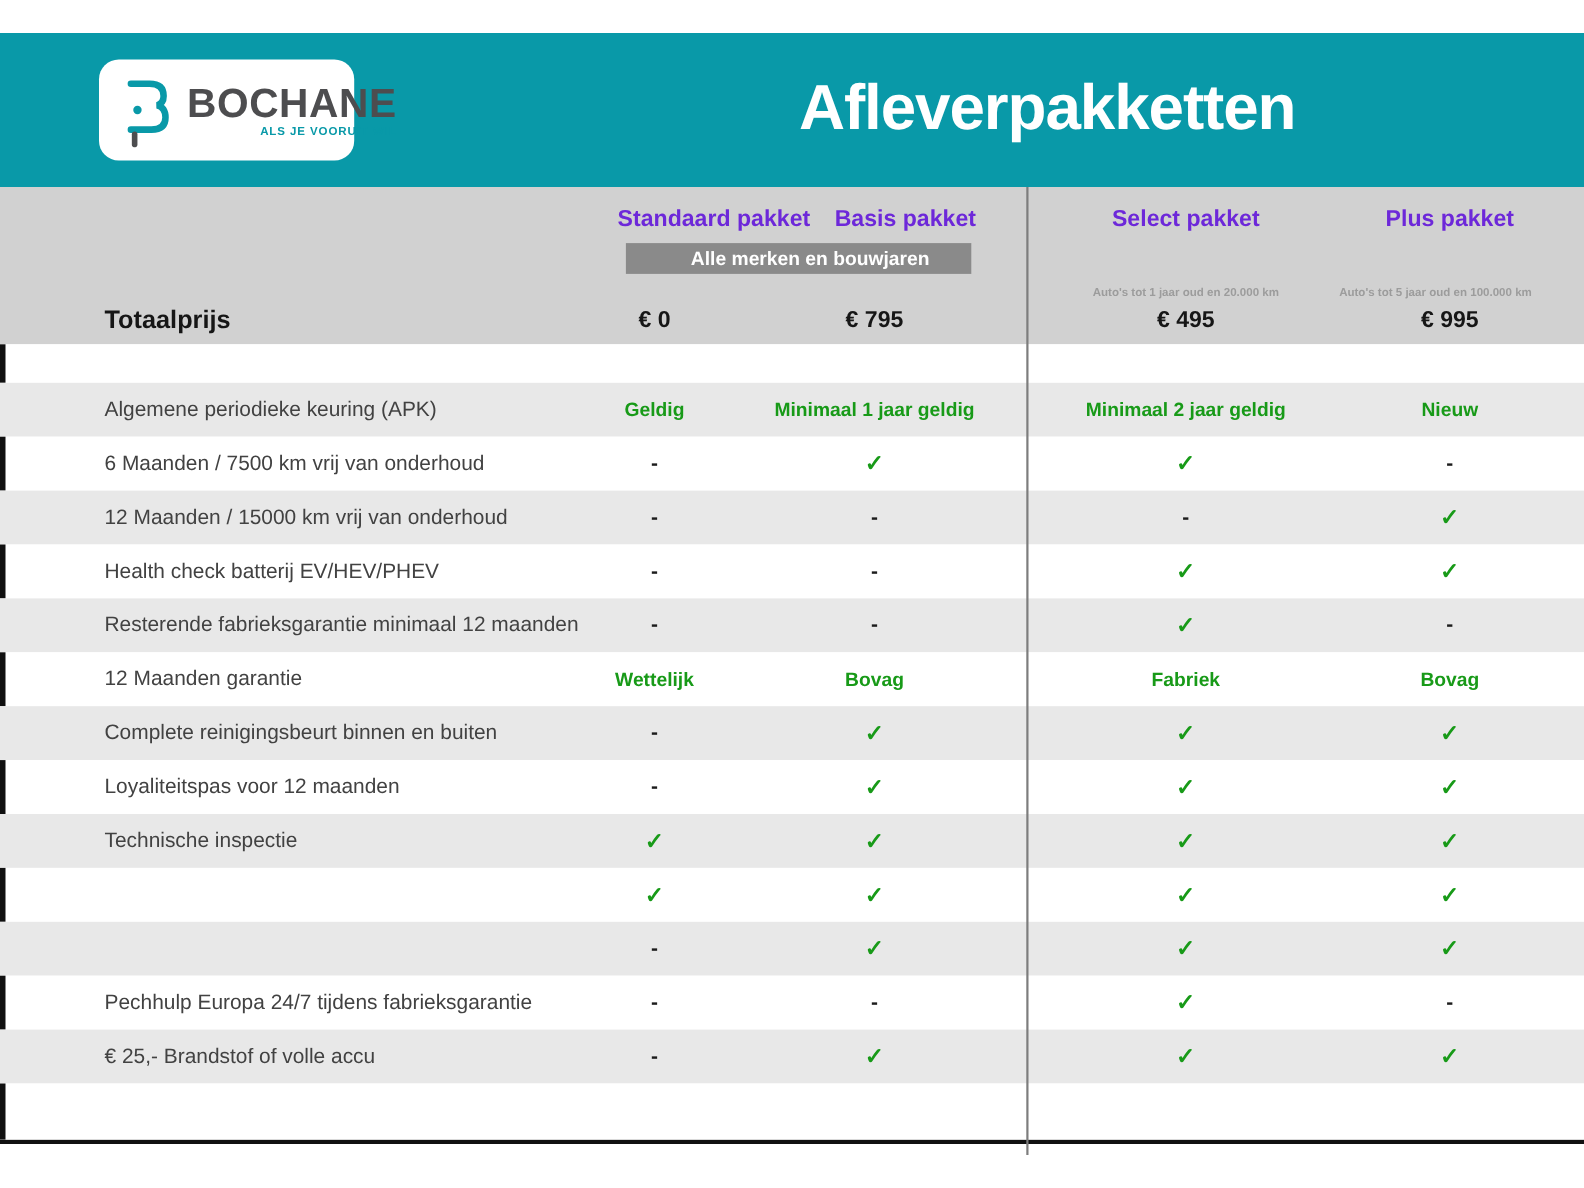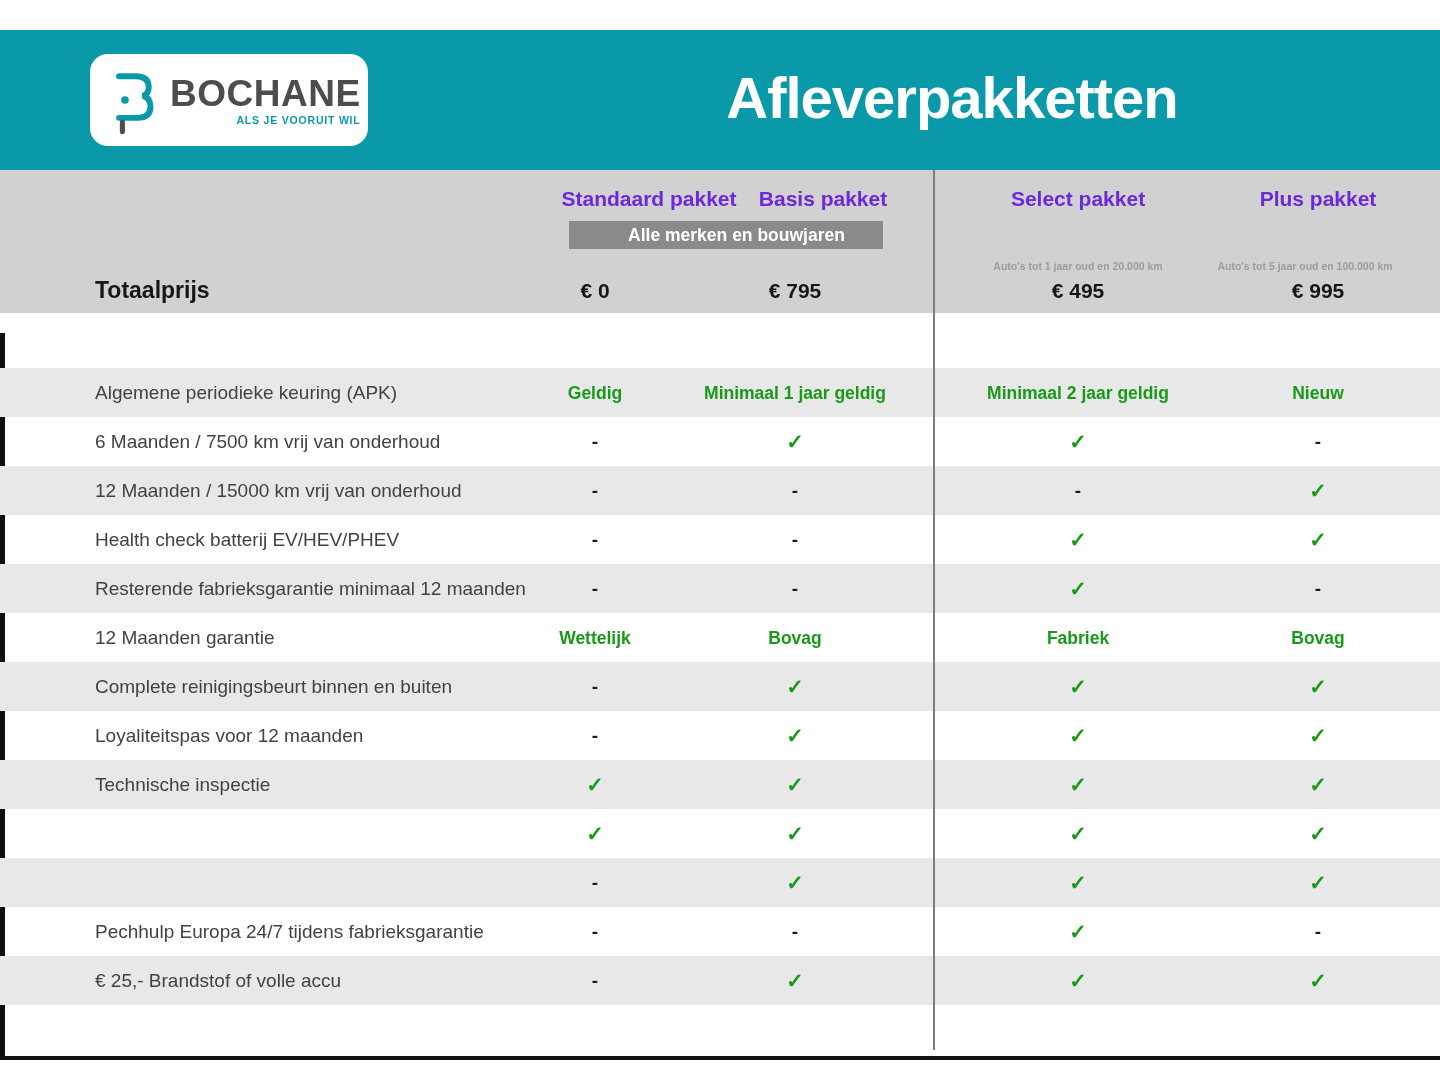--- a/index.html
+++ b/index.html
@@ -11,21 +11,21 @@
     position: relative; overflow: hidden;
   }
   .page { position: absolute; inset: 0; }
 
   
   .brand-band {
     position: absolute; left: 0; top: 30px; width: 1440px; height: 140px;
     background: var(--teal, #0999a8);
   }
   .logo-card {
-    position: absolute; left: 90px; top: 24px; width: 278px; height: 92px;
+    position: absolute; left: 90px; top: 24px; width: 232px; height: 92px;
     background: #ffffff; border-radius: 18px;
     display: flex; align-items: center; padding: 0 18px 0 20px;
   }
   .logo-icon { width: 52px; height: 68px; flex: 0 0 auto; margin-right: 8px; }
   .logo-text { display: flex; flex-direction: column; align-items: flex-end; }
   .brand-name {
     font-size: 37px; font-weight: bold; color: #4d4d4f;
     letter-spacing: 0.5px; line-height: 38px;
   }
   .brand-tagline {
@@ -64,21 +64,21 @@
     position: absolute; left: 95px; bottom: 9px;
     font-size: 23px; font-weight: bold; color: #161616;
   }
   .price-value {
     position: absolute; bottom: 10px; transform: translateX(-50%);
     font-size: 21px; font-weight: bold; color: #161616; white-space: nowrap;
   }
   .c0 { left: 595px; } .c1 { left: 795px; } .c2 { left: 1078px; } .c3 { left: 1318px; }
 
   
-  .content { position: absolute; left: 0; top: 313px; width: 1440px; margin-top: 20px; }
+  .content { position: absolute; left: 0; top: 313px; width: 1440px; }
   .spacer-row { height: 35px; background: #ffffff; position: relative; }
   .frow { min-height: 49px; background: #ffffff; position: relative;
           display: flex; align-items: center; padding: 4px 0; }
   #feature-rows .frow:nth-child(odd)  { background: #e8e8e8; }
   #feature-rows .frow:nth-child(even) { background: #ffffff; }
   .spacer-row::before, #feature-rows .frow:nth-child(even)::before,
   .footer-strip::before {
     content: ""; position: absolute; left: 0; top: 0; bottom: 0; width: 5px;
     background: #101010;
   }

